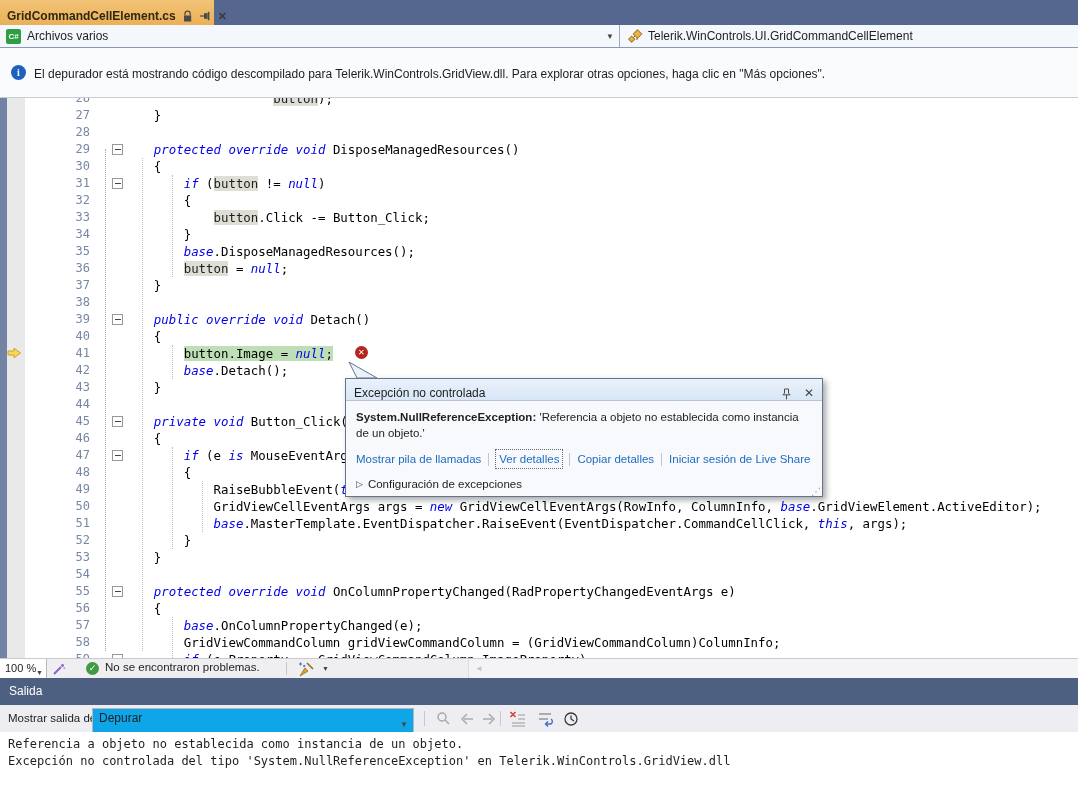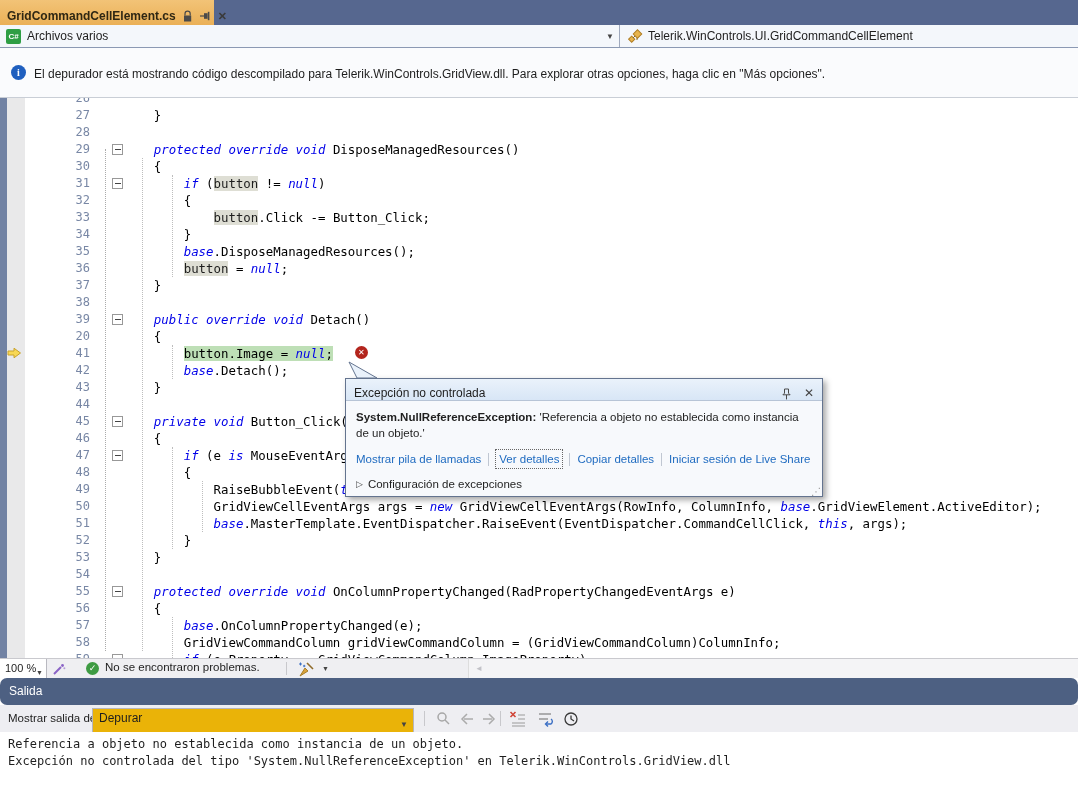--- a/index.html
+++ b/index.html
@@ -91,24 +91,24 @@
   .problems-text{position:absolute;left:105px;top:2px;font-size:11.5px;}
   .bb-sep{position:absolute;left:286px;top:3px;width:1px;height:13px;background:#C8C8CC;}
   .broom{position:absolute;left:296px;top:2px;}
   .broom-dd{position:absolute;left:322px;top:6px;font-size:7px;color:#444;}
   .htrack{position:absolute;left:468px;top:0;width:610px;height:19px;background:#F4F4F6;
           border-left:1px solid #DDD;box-sizing:border-box;}
   .hscroll-left{position:absolute;left:6px;top:5px;font-size:8px;color:#C2C2C8;}
 
   
   .out-title{position:absolute;left:0;top:678px;width:1078px;height:27px;background:#4D6082;
-             color:#fff;font-size:12px;line-height:27px;padding-left:9px;box-sizing:border-box;border-radius:7px;}
+             color:#fff;font-size:12px;line-height:27px;padding-left:9px;box-sizing:border-box;}
   .out-toolbar{position:absolute;left:0;top:705px;width:1078px;height:27px;background:#EEEEF2;}
   .out-label{position:absolute;left:8px;top:7px;font-size:11.5px;}
-  .out-combo{position:absolute;left:92px;top:3px;width:322px;height:37px;background:#eab308;
+  .out-combo{position:absolute;left:92px;top:3px;width:322px;height:37px;background:#0ea5e9;
              border:1px solid #B6B6BC;box-sizing:border-box;font-size:12px;
              padding-left:6px;line-height:19px;}
   .out-combo .dd{position:absolute;right:5px;top:6px;font-size:8px;color:#444;}
   .ot-sep{position:absolute;top:6px;width:1px;height:15px;background:#C8C8CC;}
   .ot-icon{position:absolute;top:5px;width:18px;height:18px;display:flex;align-items:center;justify-content:center;}
   .out-text{position:absolute;left:0;top:732px;width:1078px;height:56px;background:#fff;}
   .out-line{font-family:"DejaVu Sans Mono",monospace;font-size:12px;line-height:17px;
             white-space:pre;color:#1e1e1e;padding-left:8px;}
   .out-line:first-child{padding-top:4px;}
 </style>
@@ -165,35 +165,35 @@
 
     <div class="guide-fold" style="left:105px;top:51px;height:502px;"></div>
     <div class="guide" style="left:142px;top:60px;height:493px;"></div>
     <div class="guide" style="left:172px;top:77px;height:102px;"></div>
     <div class="guide" style="left:172px;top:247px;height:34px;"></div>
     <div class="guide" style="left:172px;top:349px;height:102px;"></div>
     <div class="guide" style="left:172px;top:519px;height:41px;"></div>
     <div class="guide" style="left:202px;top:383px;height:51px;"></div>
 
     <div id="code-lines">
-        <div class="code-line"><span class="ln">26</span><span class="fold"></span></div>
+        <div class="code-line"><span class="ln">26</span><span class="fold"></span><span class="codetext"><span class="tp">                    </span><span class="th">button</span><span class="tp">);</span></span></div>
         <div class="code-line"><span class="ln">27</span><span class="fold"></span><span class="codetext"><span class="tp">    }</span></span></div>
         <div class="code-line"><span class="ln">28</span><span class="fold"></span><span class="codetext"></span></div>
         <div class="code-line"><span class="ln">29</span><span class="fold has-box"></span><span class="codetext"><span class="tp">    </span><span class="tk">protected</span><span class="tp"> </span><span class="tk">override</span><span class="tp"> </span><span class="tk">void</span><span class="tp"> DisposeManagedResources()</span></span></div>
         <div class="code-line"><span class="ln">30</span><span class="fold"></span><span class="codetext"><span class="tp">    {</span></span></div>
         <div class="code-line"><span class="ln">31</span><span class="fold has-box"></span><span class="codetext"><span class="tp">        </span><span class="tk">if</span><span class="tp"> (</span><span class="th">button</span><span class="tp"> != </span><span class="tk">null</span><span class="tp">)</span></span></div>
         <div class="code-line"><span class="ln">32</span><span class="fold"></span><span class="codetext"><span class="tp">        {</span></span></div>
         <div class="code-line"><span class="ln">33</span><span class="fold"></span><span class="codetext"><span class="tp">            </span><span class="th">button</span><span class="tp">.Click -= Button_Click;</span></span></div>
         <div class="code-line"><span class="ln">34</span><span class="fold"></span><span class="codetext"><span class="tp">        }</span></span></div>
         <div class="code-line"><span class="ln">35</span><span class="fold"></span><span class="codetext"><span class="tp">        </span><span class="tk">base</span><span class="tp">.DisposeManagedResources();</span></span></div>
         <div class="code-line"><span class="ln">36</span><span class="fold"></span><span class="codetext"><span class="tp">        </span><span class="th">button</span><span class="tp"> = </span><span class="tk">null</span><span class="tp">;</span></span></div>
         <div class="code-line"><span class="ln">37</span><span class="fold"></span><span class="codetext"><span class="tp">    }</span></span></div>
         <div class="code-line"><span class="ln">38</span><span class="fold"></span><span class="codetext"></span></div>
         <div class="code-line"><span class="ln">39</span><span class="fold has-box"></span><span class="codetext"><span class="tp">    </span><span class="tk">public</span><span class="tp"> </span><span class="tk">override</span><span class="tp"> </span><span class="tk">void</span><span class="tp"> Detach()</span></span></div>
-        <div class="code-line"><span class="ln">20</span><span class="fold"></span><span class="codetext"><span class="tp">    {</span></span></div>
+        <div class="code-line"><span class="ln">40</span><span class="fold"></span><span class="codetext"><span class="tp">    {</span></span></div>
         <div class="code-line"><span class="ln">41</span><span class="fold"></span><span class="codetext"><span class="tp">        </span><span class="tp cur">button.Image = </span><span class="tk cur">null</span><span class="tp cur">;</span><span class="err-icon">✕</span></span></div>
         <div class="code-line"><span class="ln">42</span><span class="fold"></span><span class="codetext"><span class="tp">        </span><span class="tk">base</span><span class="tp">.Detach();</span></span></div>
         <div class="code-line"><span class="ln">43</span><span class="fold"></span><span class="codetext"><span class="tp">    }</span></span></div>
         <div class="code-line"><span class="ln">44</span><span class="fold"></span><span class="codetext"></span></div>
         <div class="code-line"><span class="ln">45</span><span class="fold has-box"></span><span class="codetext"><span class="tp">    </span><span class="tk">private</span><span class="tp"> </span><span class="tk">void</span><span class="tp"> Button_Click(</span><span class="tk">object</span><span class="tp"> sender, EventArgs e)</span></span></div>
         <div class="code-line"><span class="ln">46</span><span class="fold"></span><span class="codetext"><span class="tp">    {</span></span></div>
         <div class="code-line"><span class="ln">47</span><span class="fold has-box"></span><span class="codetext"><span class="tp">        </span><span class="tk">if</span><span class="tp"> (e </span><span class="tk">is</span><span class="tp"> MouseEventArgs mouseEventArgs &amp;&amp; mouseEventArgs.Button == MouseButtons.Left)</span></span></div>
         <div class="code-line"><span class="ln">48</span><span class="fold"></span><span class="codetext"><span class="tp">        {</span></span></div>
         <div class="code-line"><span class="ln">49</span><span class="fold"></span><span class="codetext"><span class="tp">            RaiseBubbleEvent(</span><span class="tk">this</span><span class="tp">, e);</span></span></div>
         <div class="code-line"><span class="ln">50</span><span class="fold"></span><span class="codetext"><span class="tp">            GridViewCellEventArgs args = </span><span class="tk">new</span><span class="tp"> GridViewCellEventArgs(RowInfo, ColumnInfo, </span><span class="tk">base</span><span class="tp">.GridViewElement.ActiveEditor);</span></span></div>

